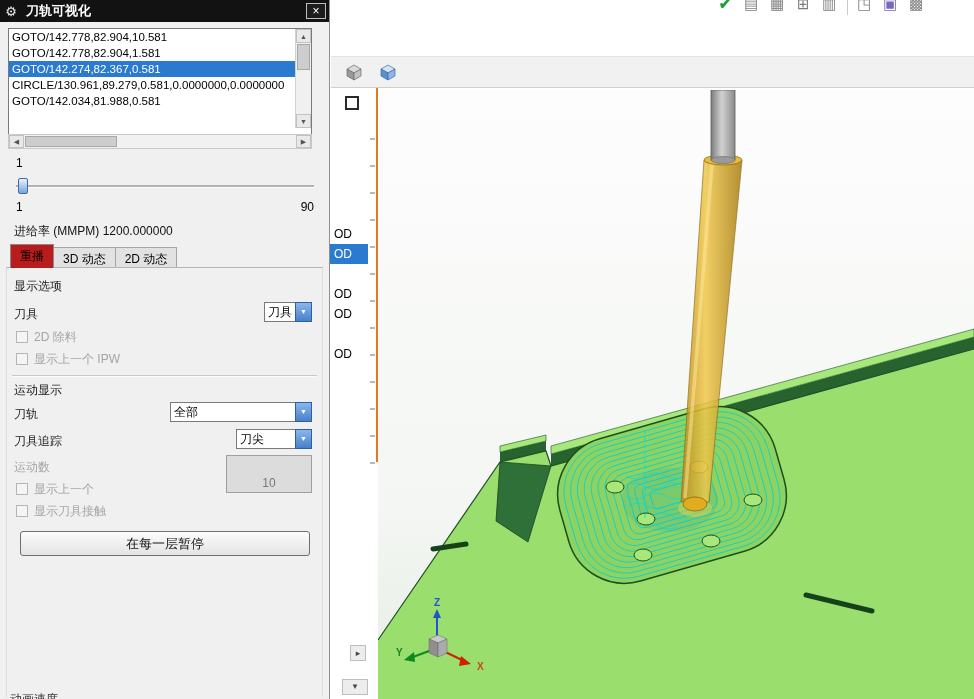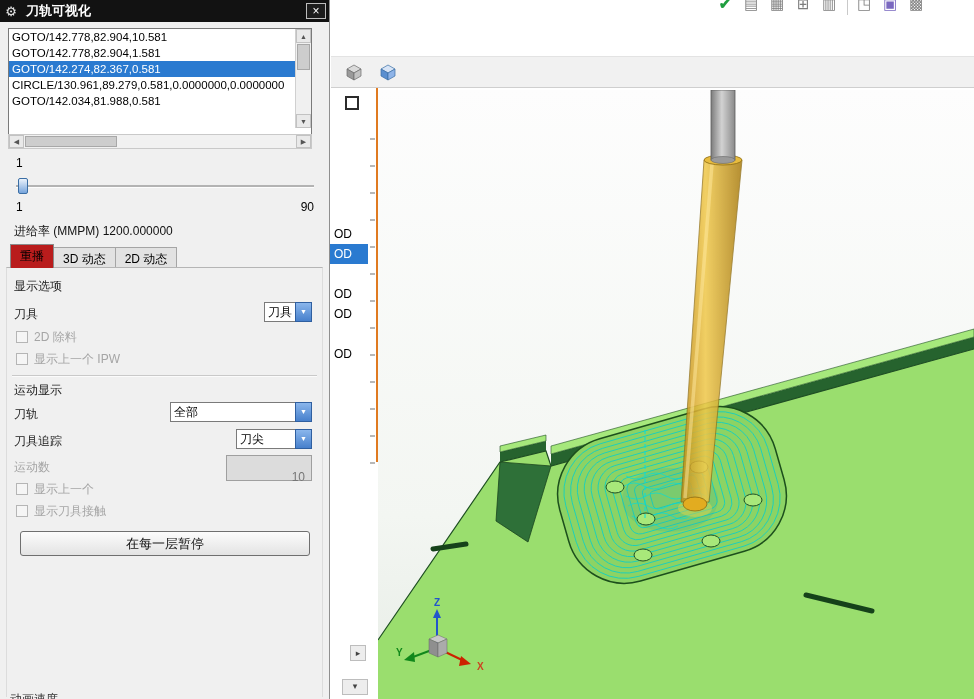--- a/index.html
+++ b/index.html
@@ -67,21 +67,21 @@
 
   .chk { position:absolute; display:flex; align-items:center; height:14px; }
   .chk-box { width:12px; height:12px; background:#f5f5f5; border:1px solid #b5b5b5; margin-right:6px; }
   .chk-lbl { font-size:12px; color:#a5a5a5; }
 
   .sep { position:absolute; left:12px; top:375px; width:305px; height:2px;
     border-top:1px solid #c9c9c9; border-bottom:1px solid #fbfbfb; }
 
   .num-input { position:absolute; left:226px; top:455px; width:86px; height:20px;
     background:#dcdcdc; border:1px solid #9f9f9f; font-size:12px; color:#767676;
-    text-align:right; padding:12px 6px; line-height:18px; }
+    text-align:center; padding:18px 6px; line-height:18px; }
 
   .big-btn { position:absolute; left:20px; top:531px; width:290px; height:25px;
     background:linear-gradient(#fcfcfc,#e3e3e3); border:1px solid #6f6f6f; border-radius:3px;
     font-size:13px; color:#111; text-align:center; line-height:23px; }
 
   .bottom-partial { position:absolute; left:10px; top:691px; font-size:12px; color:#333; }
 
   
   .topbar1 { position:absolute; left:331px; top:0; width:643px; height:15px; background:#fff; overflow:hidden; }
   .tb1-icons { position:absolute; left:384px; top:-8px; display:flex; align-items:center; }

